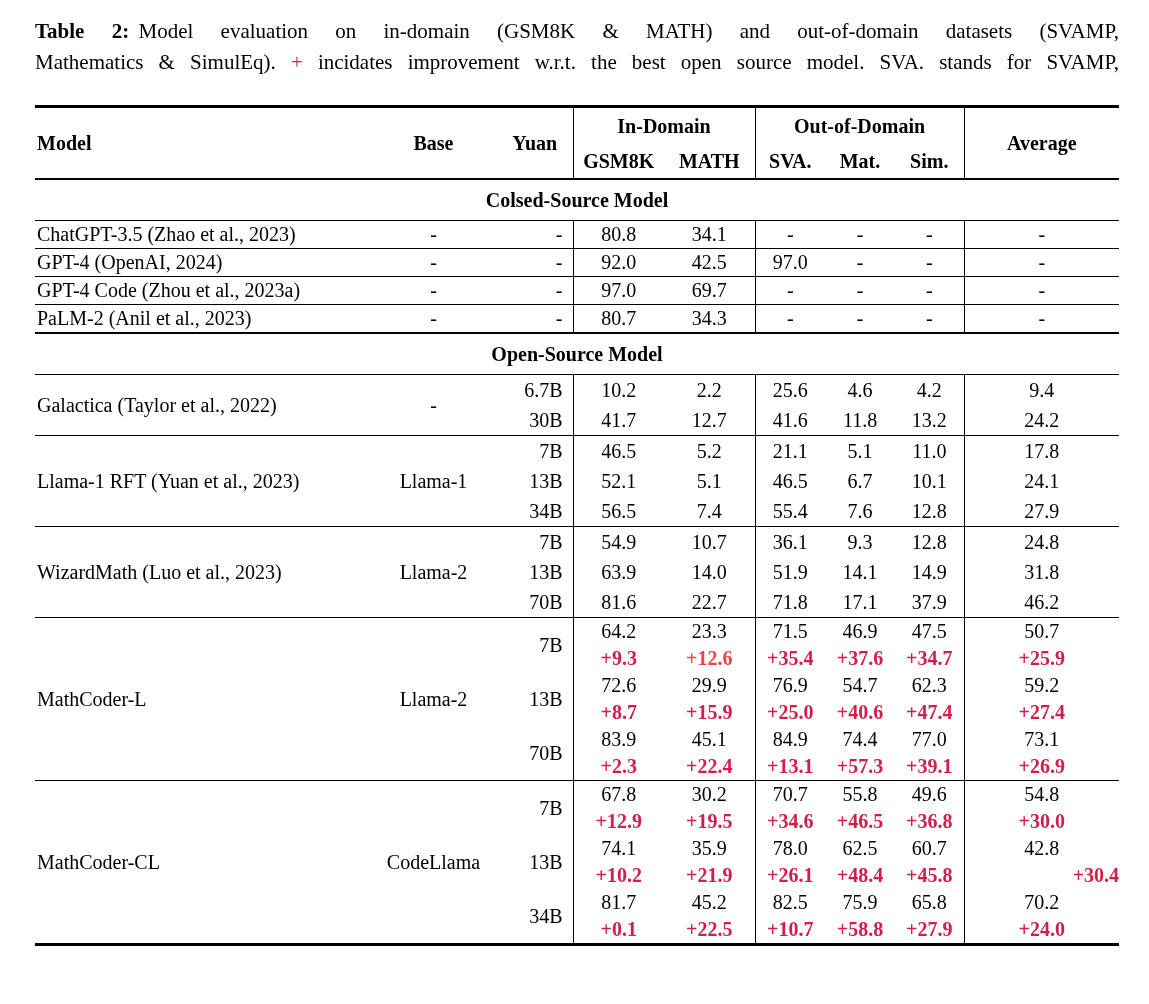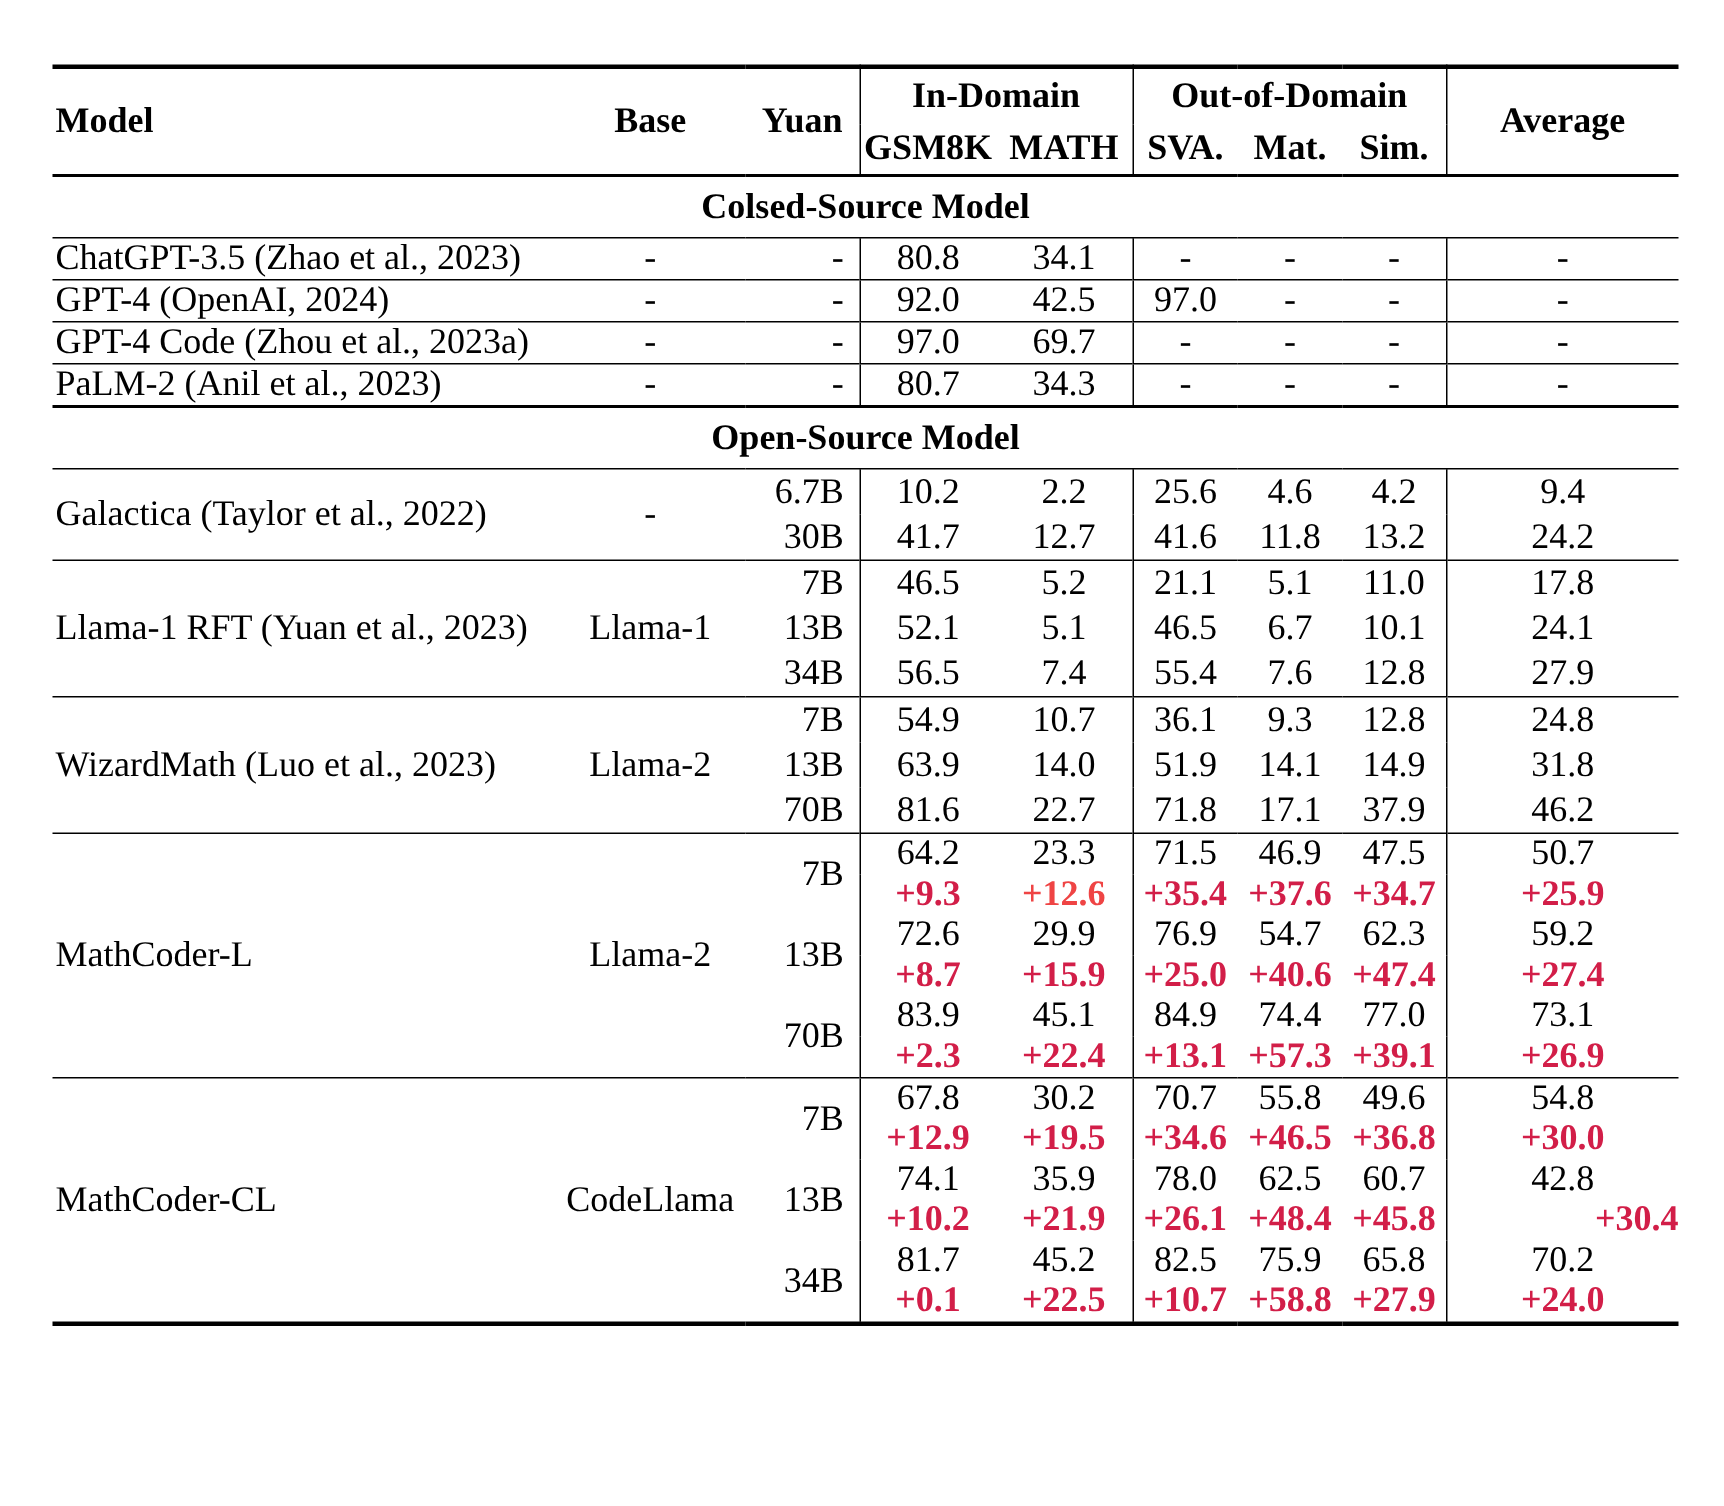--- a/index.html
+++ b/index.html
@@ -29,21 +29,21 @@
     text-align: justify;
   }
   .cap-line.just { text-align-last: justify; }
   .cap-label { font-weight: bold; margin-right: 0.45em; }
   .red { color: #d21e48; }
   
   table {
     border-collapse: collapse;
     table-layout: fixed;
     width: 1084px;
-    font-size: 24px;
+    font-size: 20px;
     border-top: 3px solid #000;
     border-bottom: 3px solid #000;
   }
   th, td { padding: 0; font-weight: normal; vertical-align: middle; }
   thead { border-bottom: 2.5px solid #000; }
   thead tr:first-child th { height: 37px; }
   thead tr:last-child th { height: 33px; }
   th { text-align: center; font-weight: bold; }
   th.model-h { text-align: left; padding-left: 2px; }
   .b { font-weight: bold; }
@@ -63,20 +63,22 @@
   }
   tr.section-row.heavy td { border-top: 2.5px solid #000; }
   tr.group-top td { border-top: 1px solid #000; }
 </style>
 </head>
 <body>
 
 <div class="page">
 
   <div class="caption">
+    <p class="cap-line just"><span class="cap-label">Table 2:</span><span>Model evaluation on in-domain (GSM8K &amp; MATH) and out-of-domain datasets (SVAMP,</span></p>
+    <p class="cap-line just"><span>Mathematics &amp; SimulEq). </span><span class="red">+</span><span> incidates improvement w.r.t. the best open source model. SVA. stands for SVAMP,</span></p>
   </div>
 
   <table>
     <colgroup>
       <col style="width:335px">
         <col style="width:127px">
         <col style="width:76px">
       <col style="width:91px">
         <col style="width:91px">
       <col style="width:70px">

